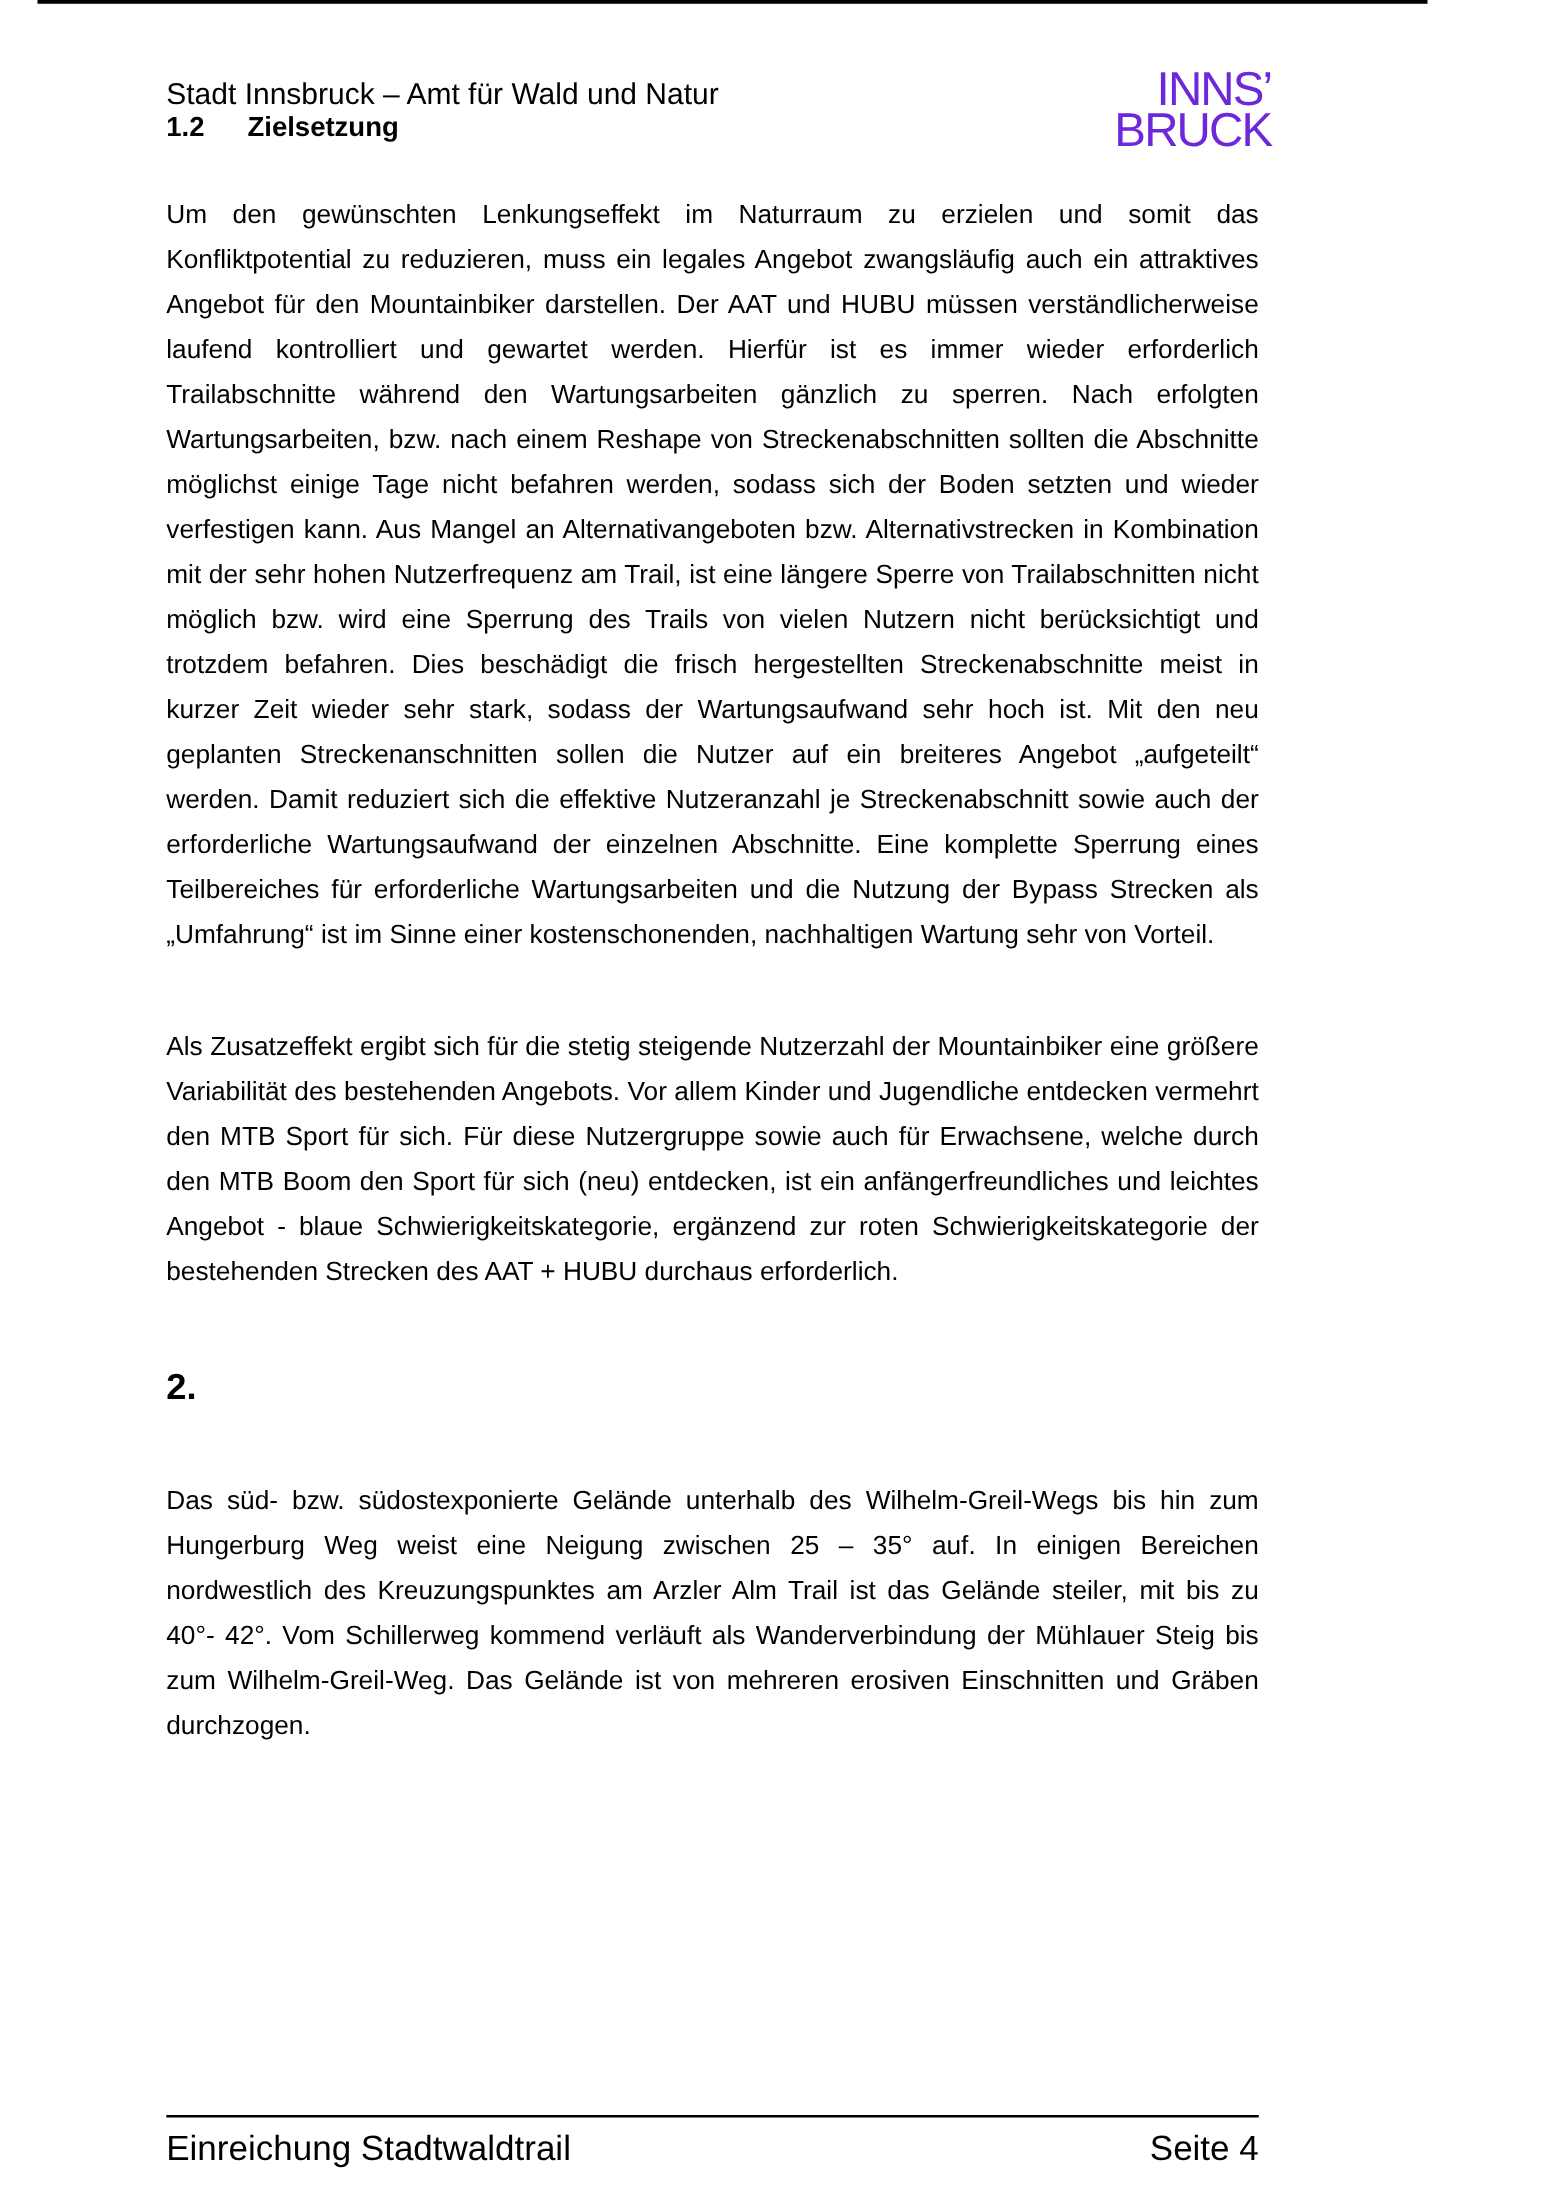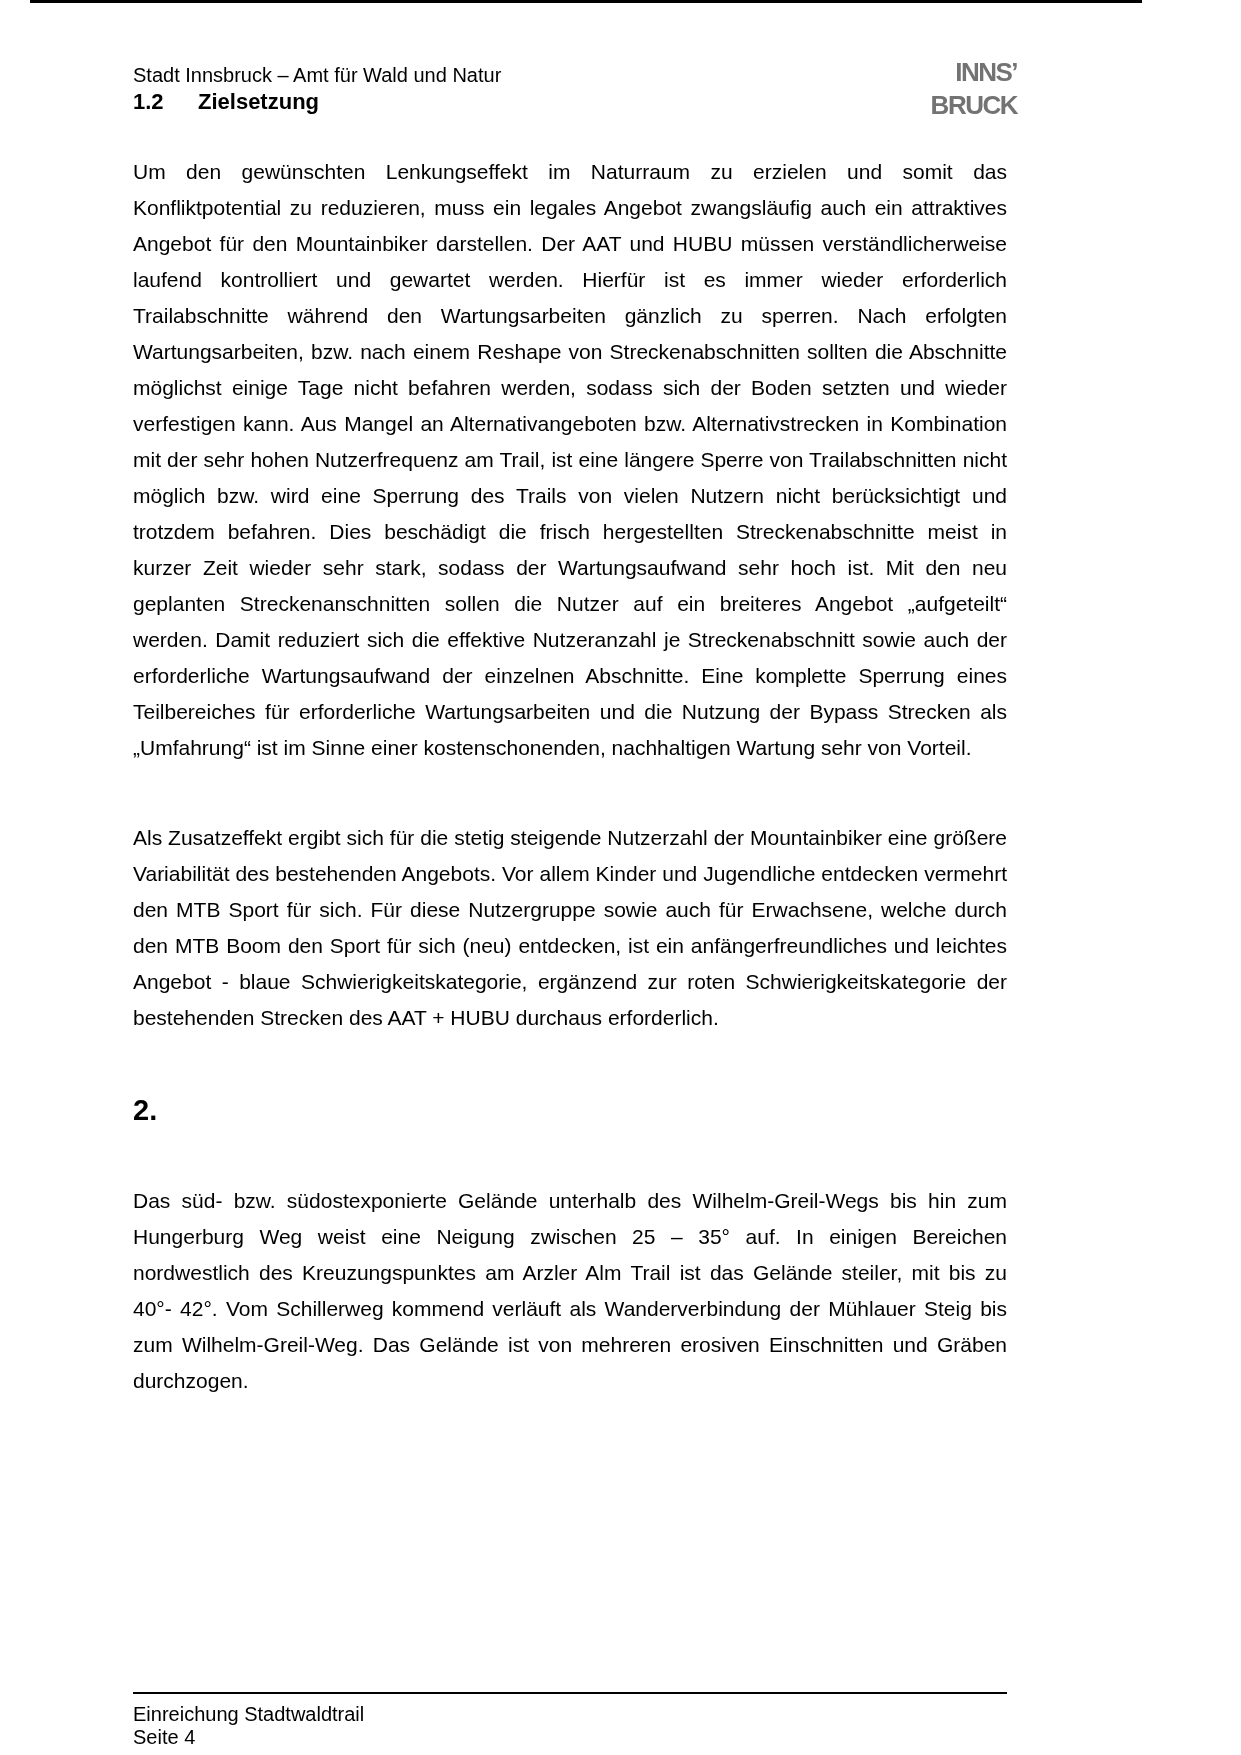--- a/index.html
+++ b/index.html
@@ -26,30 +26,30 @@
     background: #000000;
   }
   .content {
     position: absolute;
     left: 133px;
     top: 0;
     width: 874px;
   }
   .header-text {
     padding-top: 62px;
-    font-size: 20px;
+    font-size: 24px;
     line-height: 27px;
   }
   .logo {
     position: absolute;
     top: 56px;
     right: 224px;
-    color: #737373;
-    font-weight: bold;
-    font-size: 26px;
+    color: #6d28d9;
+    font-weight: normal;
+    font-size: 38px;
     line-height: 33px;
     letter-spacing: -1.5px;
     text-align: right;
     font-family: "Liberation Sans", sans-serif;
   }
   .section-heading-sm {
     font-size: 22px;
     font-weight: bold;
     display: flex;
   }
@@ -71,22 +71,21 @@
   .para-3 { margin-top: 56px; }
   .footer {
     position: absolute;
     left: 133px;
     width: 874px;
     top: 1692px;
     border-top: 2px solid #000000;
     padding-top: 9px;
     display: flex;
     justify-content: space-between;
-    font-size: 20px;
-    flex-direction: column;
+    font-size: 28px;
   }
 </style>
 </head>
 <body>
 
 <div class="page">
 
   <div class="top-edge"></div>
 
   <div class="logo">

